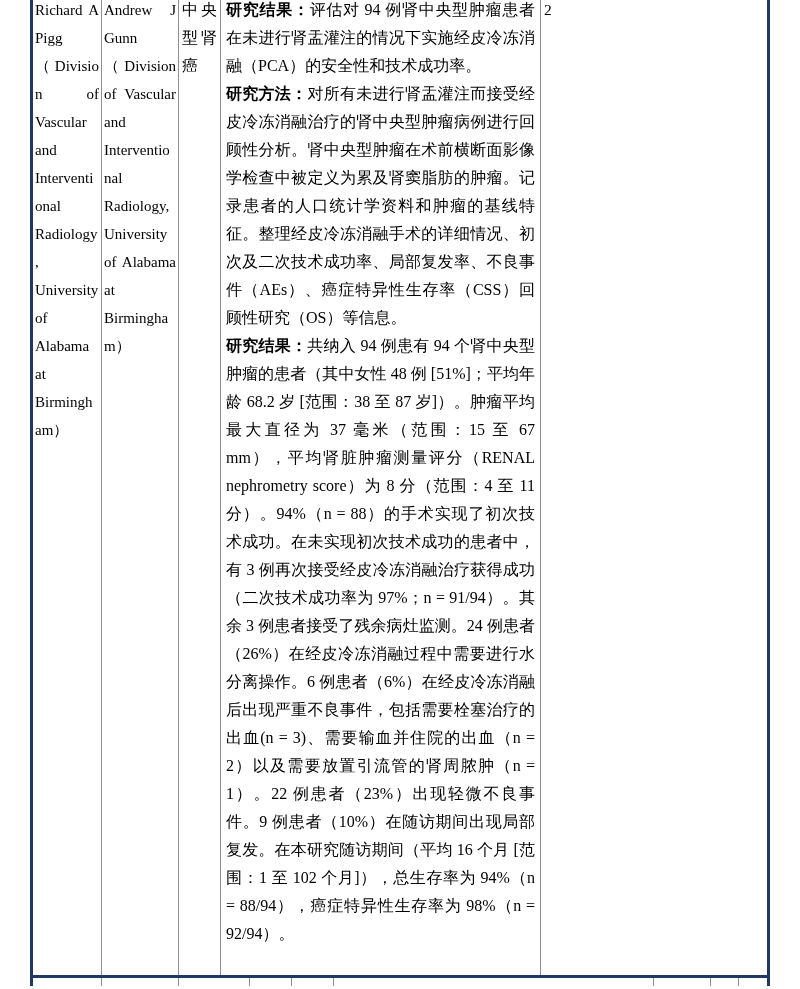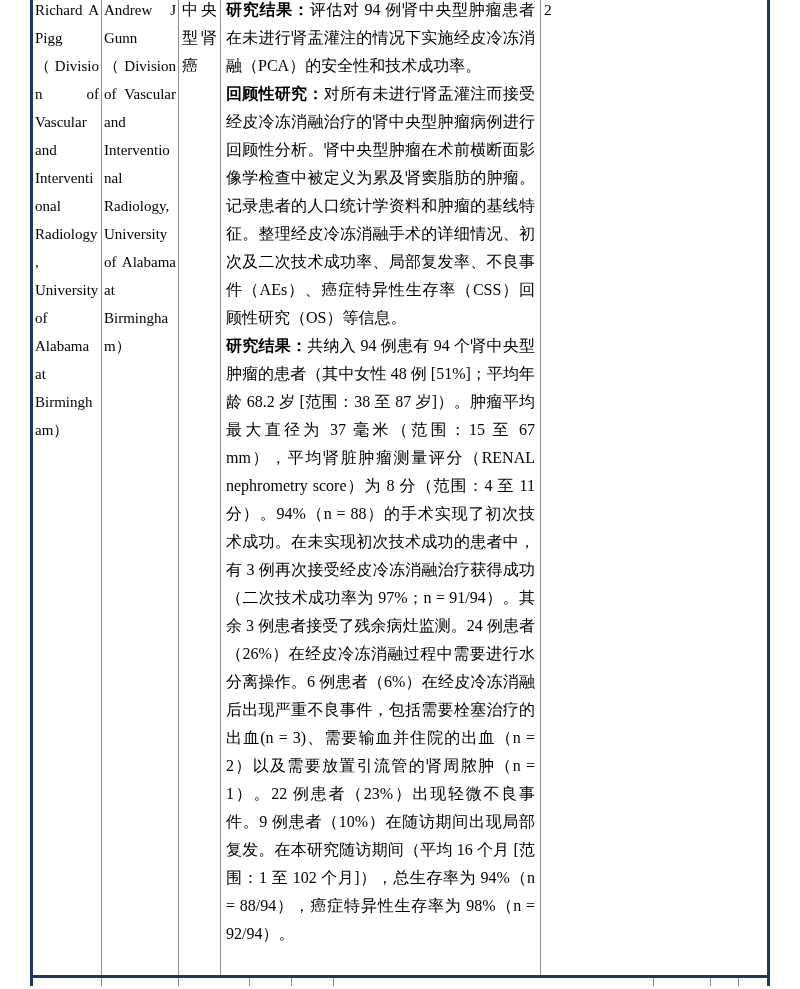--- a/index.html
+++ b/index.html
@@ -55,21 +55,21 @@
 
 
       <div class="cell c4 cjk">
         <div class="ci">中央型肾癌</div>
       </div>
 
 
       <div class="cell c6">
         <div class="ci">
           <p><b>研究结果：</b><span>评估对 94 例肾中央型肿瘤患者在未进行肾盂灌注的情况下实施经皮冷冻消融（PCA）的安全性和技术成功率。</span></p>
-          <p><b>回顾性研究：</b><span>对所有未进行肾盂灌注而接受经皮冷冻消融治疗的肾中央型肿瘤病例进行回顾性分析。肾中央型肿瘤在术前横断面影像学检查中被定义为累及肾窦脂肪的肿瘤。记录患者的人口统计学资料和肿瘤的基线特征。整理经皮冷冻消融手术的详细情况、初次及二次技术成功率、局部复发率、不良事件（AEs）、癌症特异性生存率（CSS）回顾性研究（OS）等信息。</span></p>
+          <p><b>研究方法：</b><span>对所有未进行肾盂灌注而接受经皮冷冻消融治疗的肾中央型肿瘤病例进行回顾性分析。肾中央型肿瘤在术前横断面影像学检查中被定义为累及肾窦脂肪的肿瘤。记录患者的人口统计学资料和肿瘤的基线特征。整理经皮冷冻消融手术的详细情况、初次及二次技术成功率、局部复发率、不良事件（AEs）、癌症特异性生存率（CSS）回顾性研究（OS）等信息。</span></p>
           <p><b>研究结果：</b><span>共纳入 94 例患有 94 个肾中央型肿瘤的患者（其中女性 48 例 [51%]；平均年龄 68.2 岁 [范围：38 至 87 岁]）。肿瘤平均最大直径为 37 毫米（范围：15 至 67 mm），平均肾脏肿瘤测量评分（RENAL nephrometry score）为 8 分（范围：4 至 11 分）。94%（n = 88）的手术实现了初次技术成功。在未实现初次技术成功的患者中，有 3 例再次接受经皮冷冻消融治疗获得成功（二次技术成功率为 97%；n = 91/94）。其余 3 例患者接受了残余病灶监测。24 例患者（26%）在经皮冷冻消融过程中需要进行水分离操作。6 例患者（6%）在经皮冷冻消融后出现严重不良事件，包括需要栓塞治疗的出血(n = 3)、需要输血并住院的出血（n = 2）以及需要放置引流管的肾周脓肿（n = 1）。22 例患者（23%）出现轻微不良事件。9 例患者（10%）在随访期间出现局部复发。在本研究随访期间（平均 16 个月 [范围：1 至 102 个月]），总生存率为 94%（n = 88/94），癌症特异性生存率为 98%（n = 92/94）。</span></p>
 
         </div>
       </div>
 
 
       <div class="cell c8">
         <div class="ci">2</div>
       </div>
 

